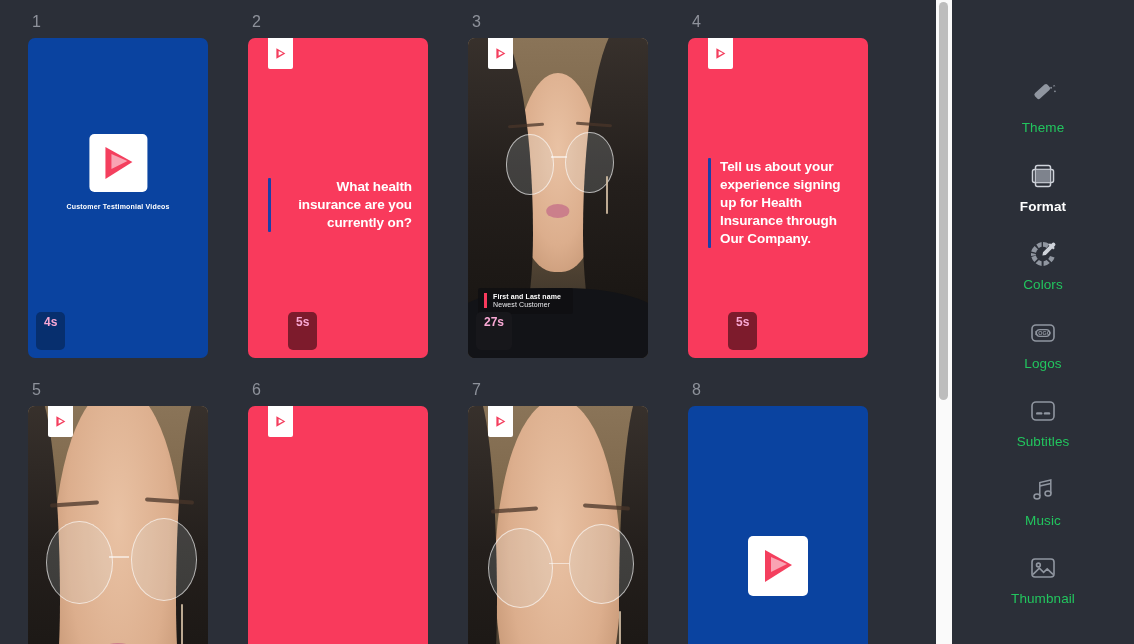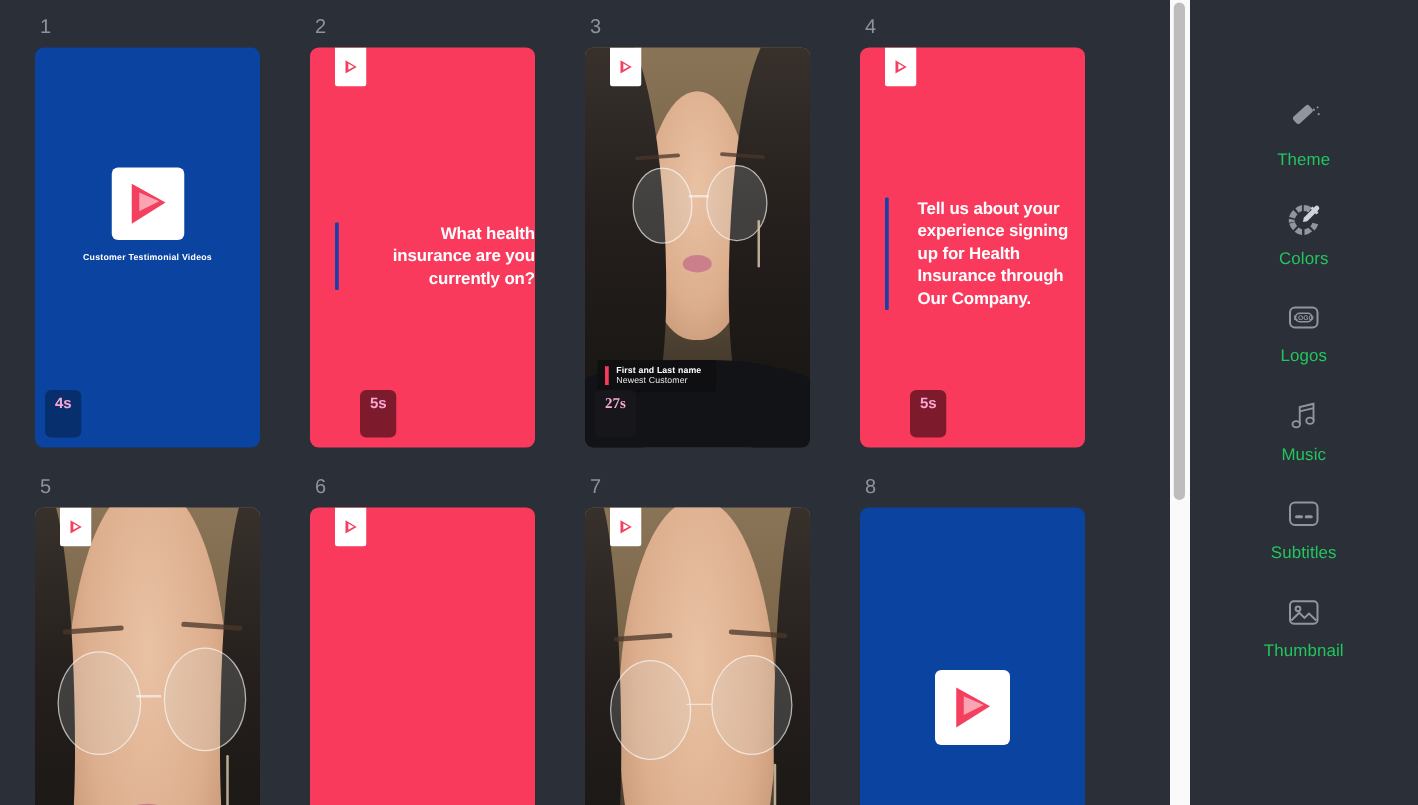--- a/index.html
+++ b/index.html
@@ -70,22 +70,22 @@
   .center-logo .tile .glyph { width:40px; height:40px; }
   .brand-caption {
     margin-top:11px;
     font-size:7px; font-weight:700; color:#ffffff;
     letter-spacing:.2px; white-space:nowrap;
   }
   .center-logo.big .tile { width:60px; height:60px; }
 
   
   .quote {
-    position:absolute; left:20px; right:0;
-    display:flex; gap:23px;
+    position:absolute; left:20px; right:16px;
+    display:flex; gap:9px;
   }
   .quote .bar { width:3px; background:#1b3fa8; border-radius:1px; flex:0 0 3px; }
   .quote .txt {
     color:#ffffff; font-weight:700;
     font-size:13.5px; line-height:1.34;
     letter-spacing:-0.1px;
   }
 
   
   .lower-third {
@@ -102,21 +102,21 @@
 
   
   .dur {
     position:absolute; left:8px; bottom:8px;
     font-size:12px; font-weight:700; color:#f9a8d4;
     padding:4px 8px 22px; border-radius:5px;
     line-height:1;
   }
   .dur.on-blue  { background:#072f6e; }
   .dur.on-pink  { background:#7d1b2c;margin-left:32px; }
-  .dur.on-photo { background:#17171b;font-family:Liberation Serif, serif; }
+  .dur.on-photo { background:#17171b; }
 
   
   .face { position:absolute; inset:0; overflow:hidden; }
   .face .bg {
     position:absolute; inset:0;
     background:
       linear-gradient(180deg,#8a7458 0%, #7a6448 38%, #2a2520 100%);
   }
   .face .hairL, .face .hairR {
     position:absolute; top:-6%; width:44%; height:112%;
@@ -402,20 +402,30 @@
         <svg viewBox="0 0 30 30" fill="none">
           <rect x="5.5" y="12.5" width="17" height="7.4" rx="2.2" transform="rotate(-42 5.5 12.5)" fill="#9096a0"></rect>
           <path d="M22.5 5.2l1.2 1.2M23.7 5.2l-1.2 1.2" stroke="#9096a0" stroke-width="1.2"></path>
           <path d="M26.4 8.8l1.1 1.1M27.5 8.8l-1.1 1.1" stroke="#9096a0" stroke-width="1.1"></path>
           <path d="M25.6 3.4l1 1M26.6 3.4l-1 1" stroke="#9096a0" stroke-width="1"></path>
         </svg>
       </span>
       <span class="lbl">Theme</span>
     </div>
 
+    <div class="tool active">
+      <span class="ico">
+        <svg viewBox="0 0 30 30" fill="none">
+          <rect x="7.5" y="4.5" width="15" height="21" rx="2" stroke="#cfd3da" stroke-width="1.5"></rect>
+          <rect x="4.5" y="8.5" width="21" height="13" rx="2" stroke="#cfd3da" stroke-width="1.5"></rect>
+          <rect x="7.8" y="8.8" width="14.4" height="12.4" fill="#7e838d"></rect>
+        </svg>
+      </span>
+      <span class="lbl">Format</span>
+    </div>
 
     <div class="tool">
       <span class="ico">
         <svg viewBox="0 0 30 30" fill="none">
           <g fill="#9096a0">
             <path d="M15 3a12 12 0 0 1 6.4 1.9l-2.6 4A7.4 7.4 0 0 0 15 7.8Z"></path>
             <path d="M8.3 5.6A12 12 0 0 1 13.6 3v4.8a7.4 7.4 0 0 0-2.8 1.4Z"></path>
             <path d="M3.2 12.6a12 12 0 0 1 3.4-5.7l3.4 3.4a7.4 7.4 0 0 0-2 3.4Z"></path>
             <path d="M3.1 17.1a12 12 0 0 1 0-3.1l4.7.9a7.4 7.4 0 0 0 0 1.4Z"></path>
             <path d="M6.4 23.1A12 12 0 0 1 3.4 18l4.5-1.4a7.4 7.4 0 0 0 1.8 3.1Z"></path>
@@ -435,41 +445,41 @@
           <rect x="4" y="7" width="22" height="16" rx="4" stroke="#9096a0" stroke-width="1.6"></rect>
           <rect x="8.4" y="11.6" width="13.2" height="6.8" rx="3.4" stroke="#9096a0" stroke-width="1.3"></rect>
           <text x="15" y="16.9" text-anchor="middle" font-size="5.4" font-weight="700" fill="#9096a0" font-family="Liberation Sans, sans-serif">LOGO</text>
         </svg>
       </span>
       <span class="lbl">Logos</span>
     </div>
 
     <div class="tool">
       <span class="ico">
+        <svg viewBox="0 0 30 30" fill="none">
+          <rect x="4" y="6" width="22" height="18" rx="4" stroke="#9096a0" stroke-width="1.6"></rect>
+          <rect x="8" y="16.2" width="6.4" height="2.4" rx="1.2" fill="#9096a0"></rect>
+          <rect x="15.8" y="16.2" width="6.4" height="2.4" rx="1.2" fill="#9096a0"></rect>
+        </svg>
+      </span>
+      <span class="lbl">Subtitles</span>
+    </div>
+
+    <div class="tool">
+      <span class="ico">
         <svg viewBox="0 0 30 30" fill="none" stroke="#9096a0" stroke-width="1.5">
           <path d="M11.8 21V7.6l11-2.6v13.4"></path>
           <path d="M11.8 11.1l11-2.6"></path>
           <ellipse cx="9" cy="21.4" rx="3" ry="2.5"></ellipse>
           <ellipse cx="20" cy="18.6" rx="3" ry="2.5"></ellipse>
         </svg>
       </span>
       <span class="lbl">Music</span>
     </div>
 
-    <div class="tool">
-      <span class="ico">
-        <svg viewBox="0 0 30 30" fill="none">
-          <rect x="4" y="6" width="22" height="18" rx="4" stroke="#9096a0" stroke-width="1.6"></rect>
-          <rect x="8" y="16.2" width="6.4" height="2.4" rx="1.2" fill="#9096a0"></rect>
-          <rect x="15.8" y="16.2" width="6.4" height="2.4" rx="1.2" fill="#9096a0"></rect>
-        </svg>
-      </span>
-      <span class="lbl">Subtitles</span>
-    </div>
-
     <div class="tool clip">
       <span class="ico">
         <svg viewBox="0 0 30 30" fill="none" stroke="#9096a0" stroke-width="1.6">
           <rect x="4" y="6" width="22" height="18" rx="3"></rect>
           <circle cx="10.4" cy="12" r="1.9"></circle>
           <path d="M5 21.4l6.4-6.2 4.2 4.1 3.6-3.4 5.8 5.5"></path>
         </svg>
       </span>
       <span class="lbl">Thumbnail</span>
     </div>

